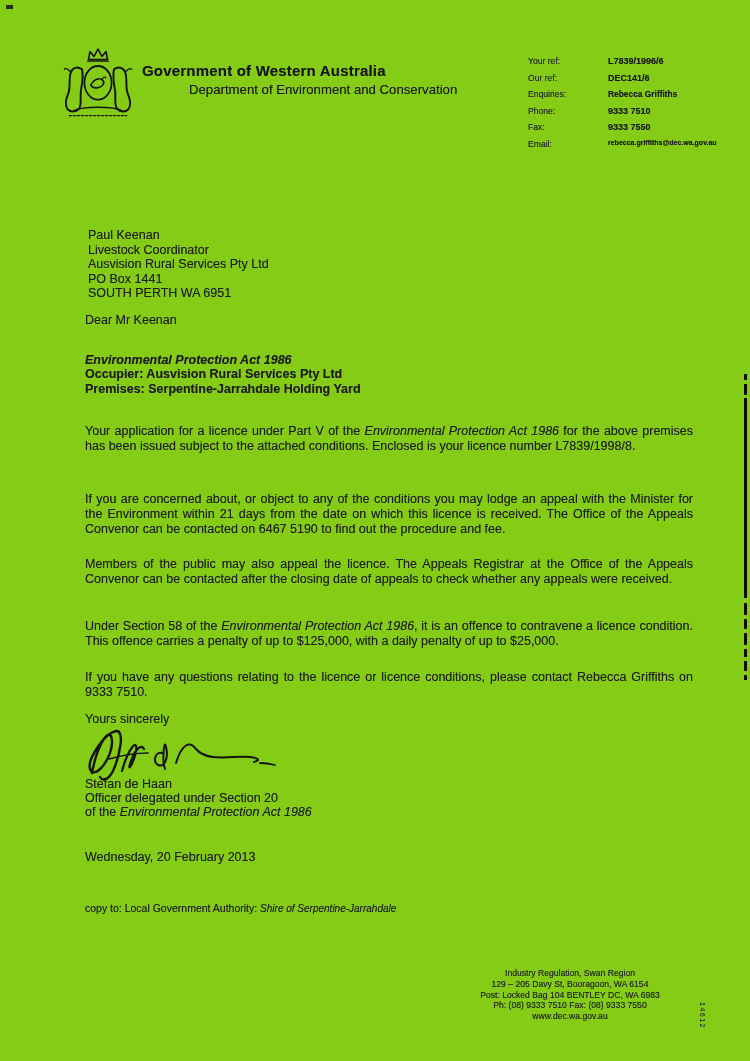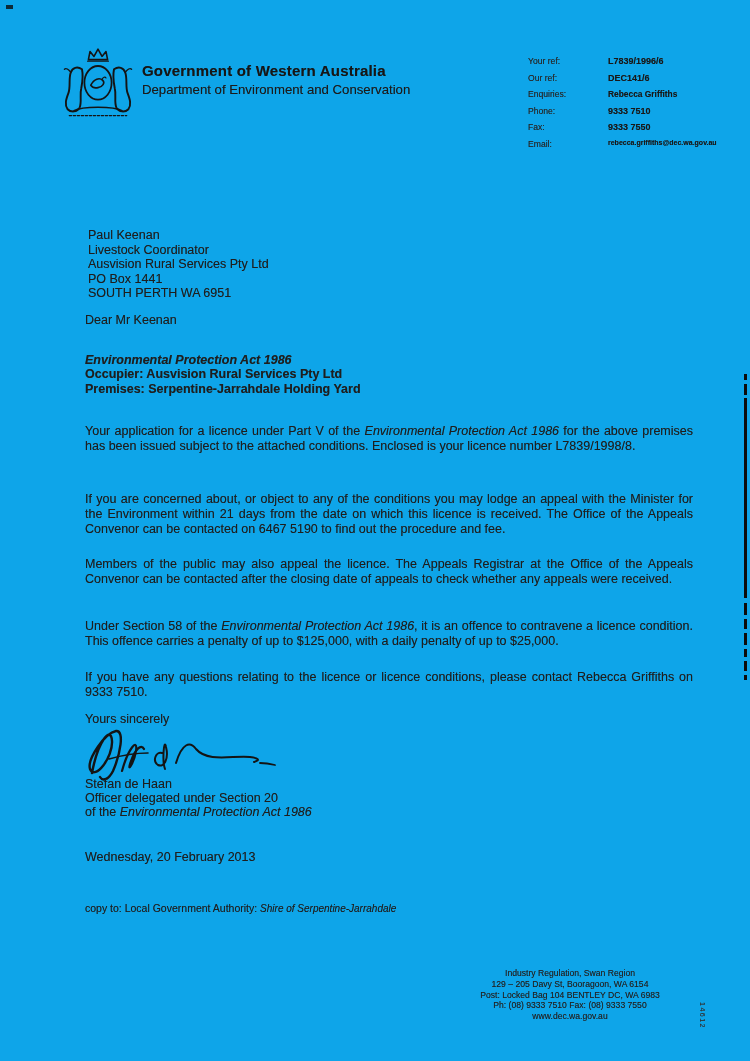--- a/index.html
+++ b/index.html
@@ -1,28 +1,28 @@
 <!DOCTYPE html>
 <html><head>
 <meta charset="utf-8">
 <style>
   * { margin:0; padding:0; box-sizing:border-box; }
   html,body { background:#e9e9e9; }
   #page {
     position:relative; width:750px; height:1061px; margin:0 auto;
-    background:#0ea5e9; overflow:hidden;
+    background:#84cc16; overflow:hidden;
     font-family:"Liberation Sans", sans-serif;
     color:#1e1e1e;
   }
   .scan { text-shadow:0 0 0.55px rgba(40,40,40,0.55); }
   .abs { position:absolute; }
 
   
   .gov-title { font-size:15px; font-weight:700; letter-spacing:0.2px; color:#161616; }
-  .dept-title { font-size:13.2px; font-weight:400; margin-top:3px; color:#1b1b1b; }
+  .dept-title { font-size:13.2px; font-weight:400; margin-top:3px; color:#1b1b1b;margin-left:47px; }
 
   
   #ref-block { left:528px; top:56px; width:210px; }
   .ref-row { display:flex; align-items:flex-start; margin-bottom:6.5px;gap:24px; }
   .ref-label { width:56px; font-size:8.6px; color:#262626; flex:0 0 56px; }
   .ref-value { font-size:9px; color:#181818;font-weight:bold; }
   .ref-value.bold { font-weight:700; }
   .ref-value.tiny { font-size:7px; }
 
   

